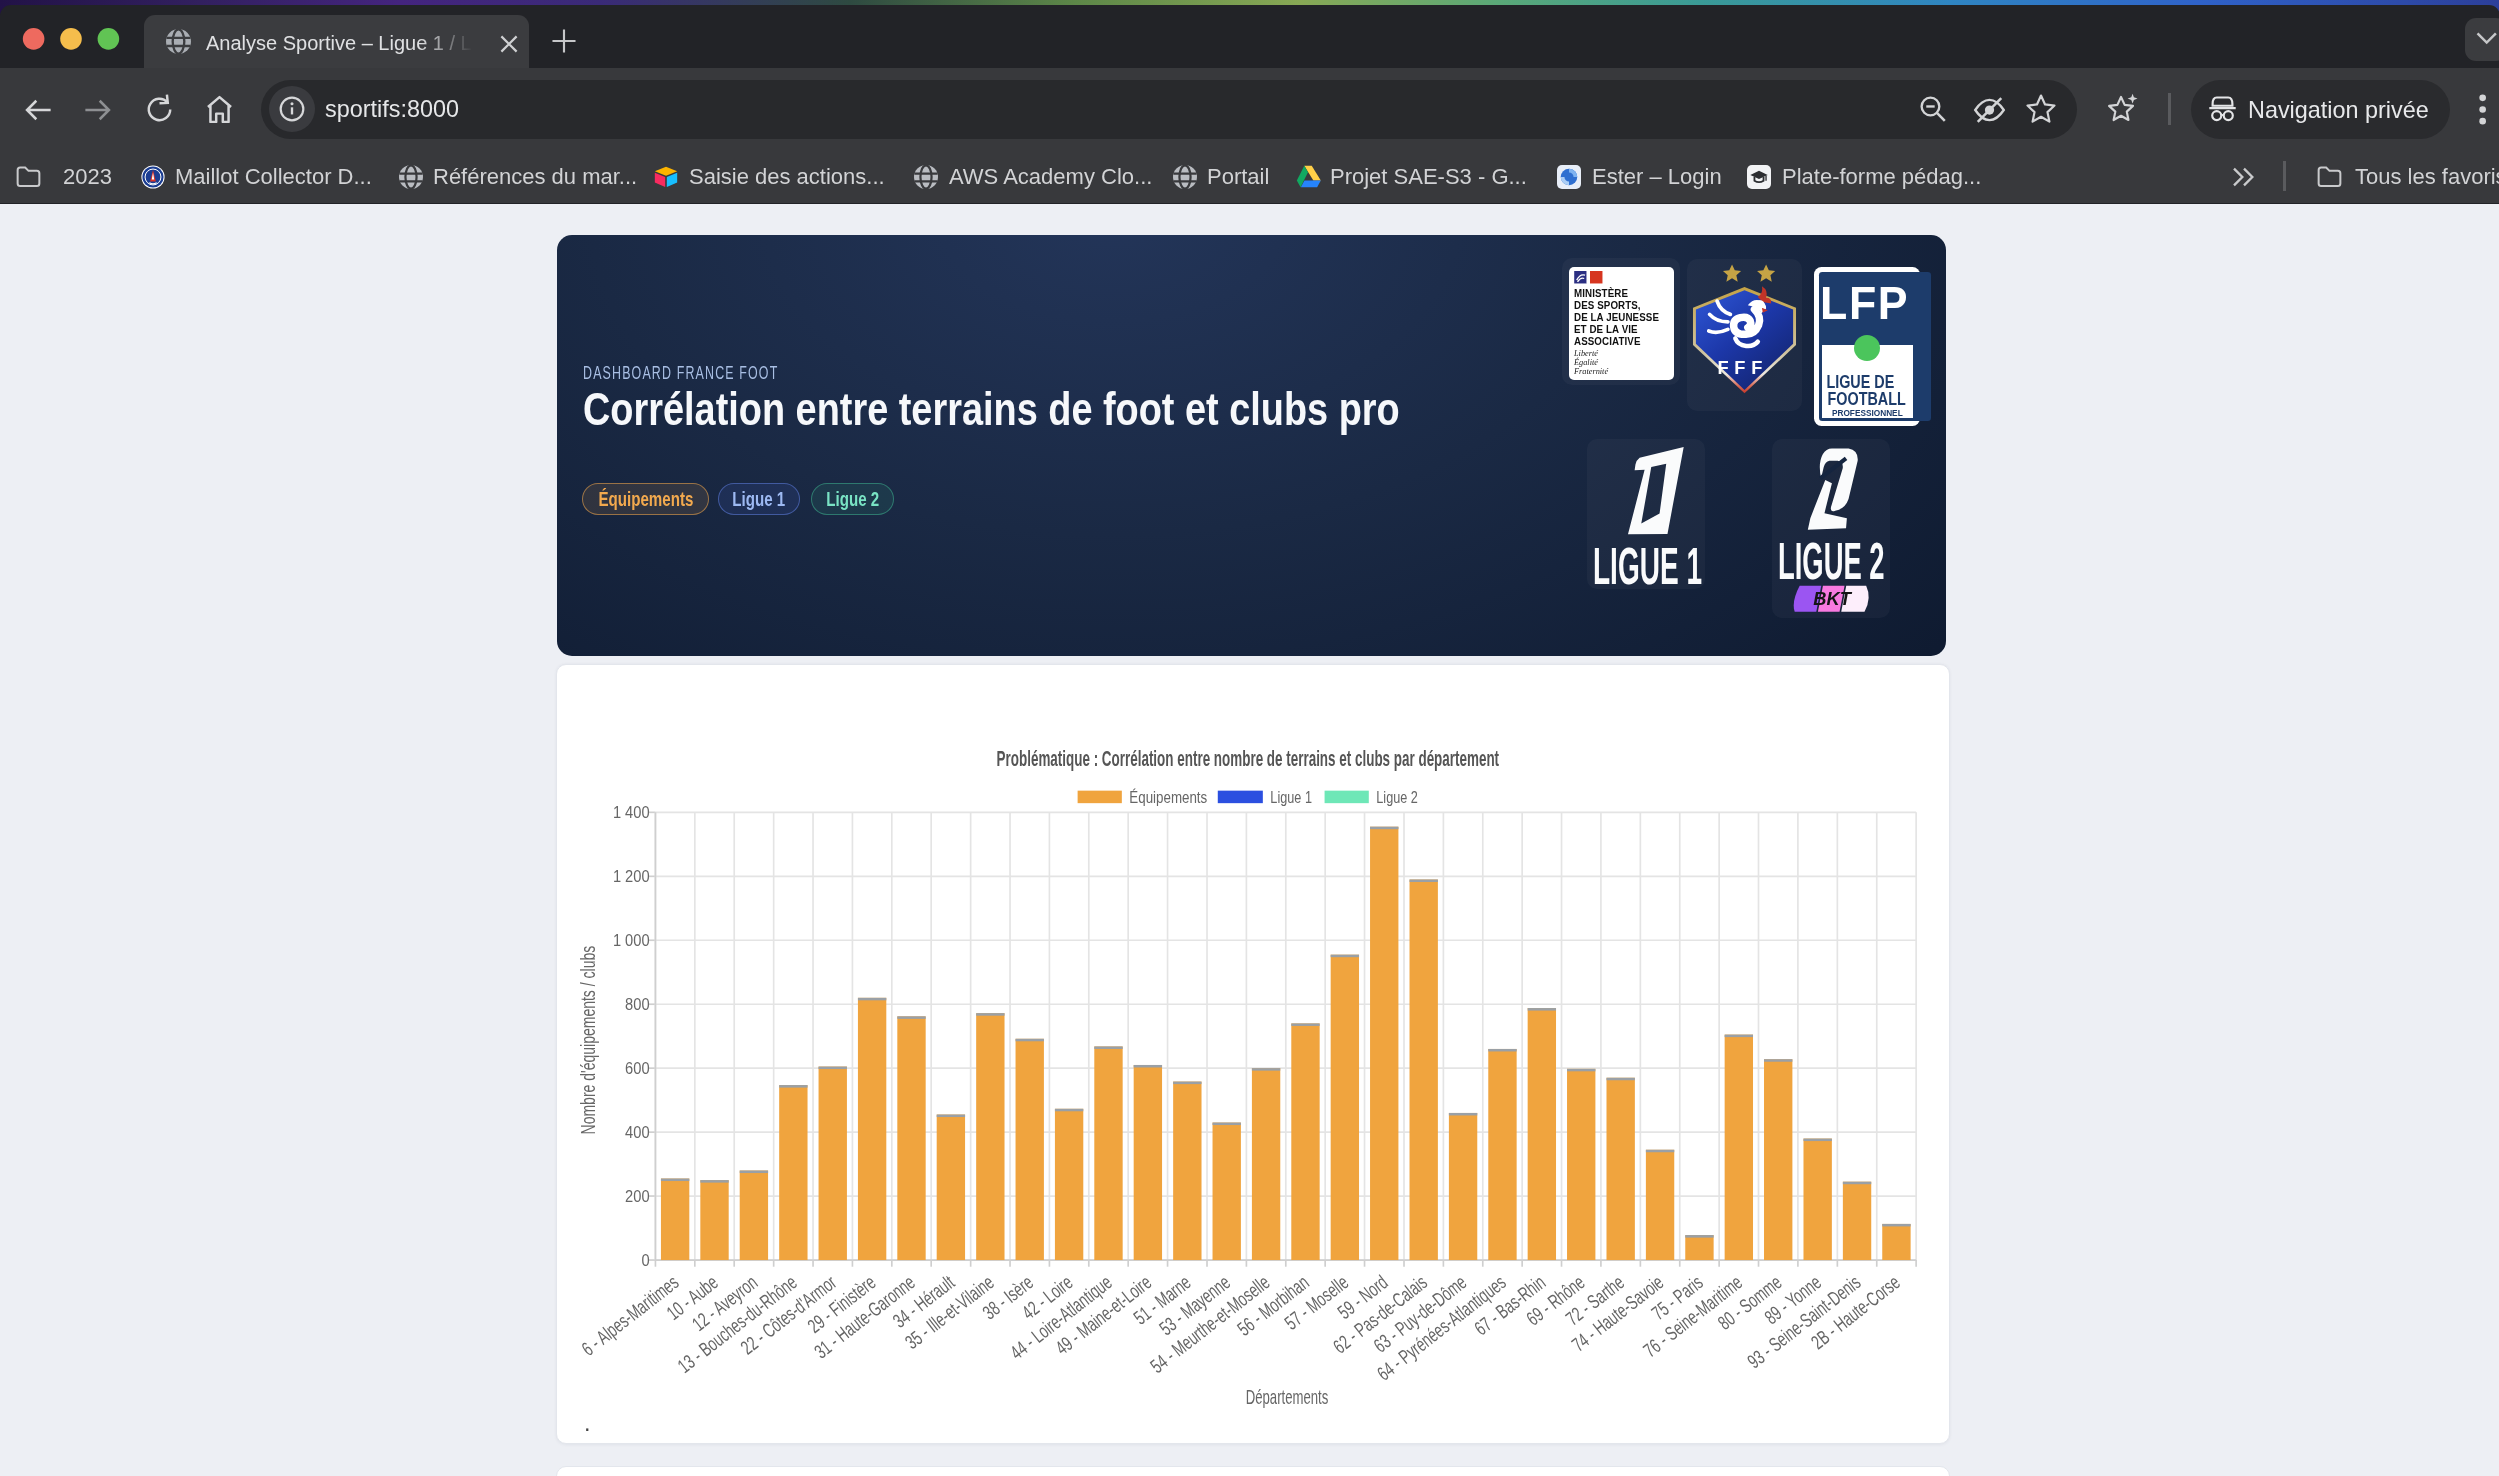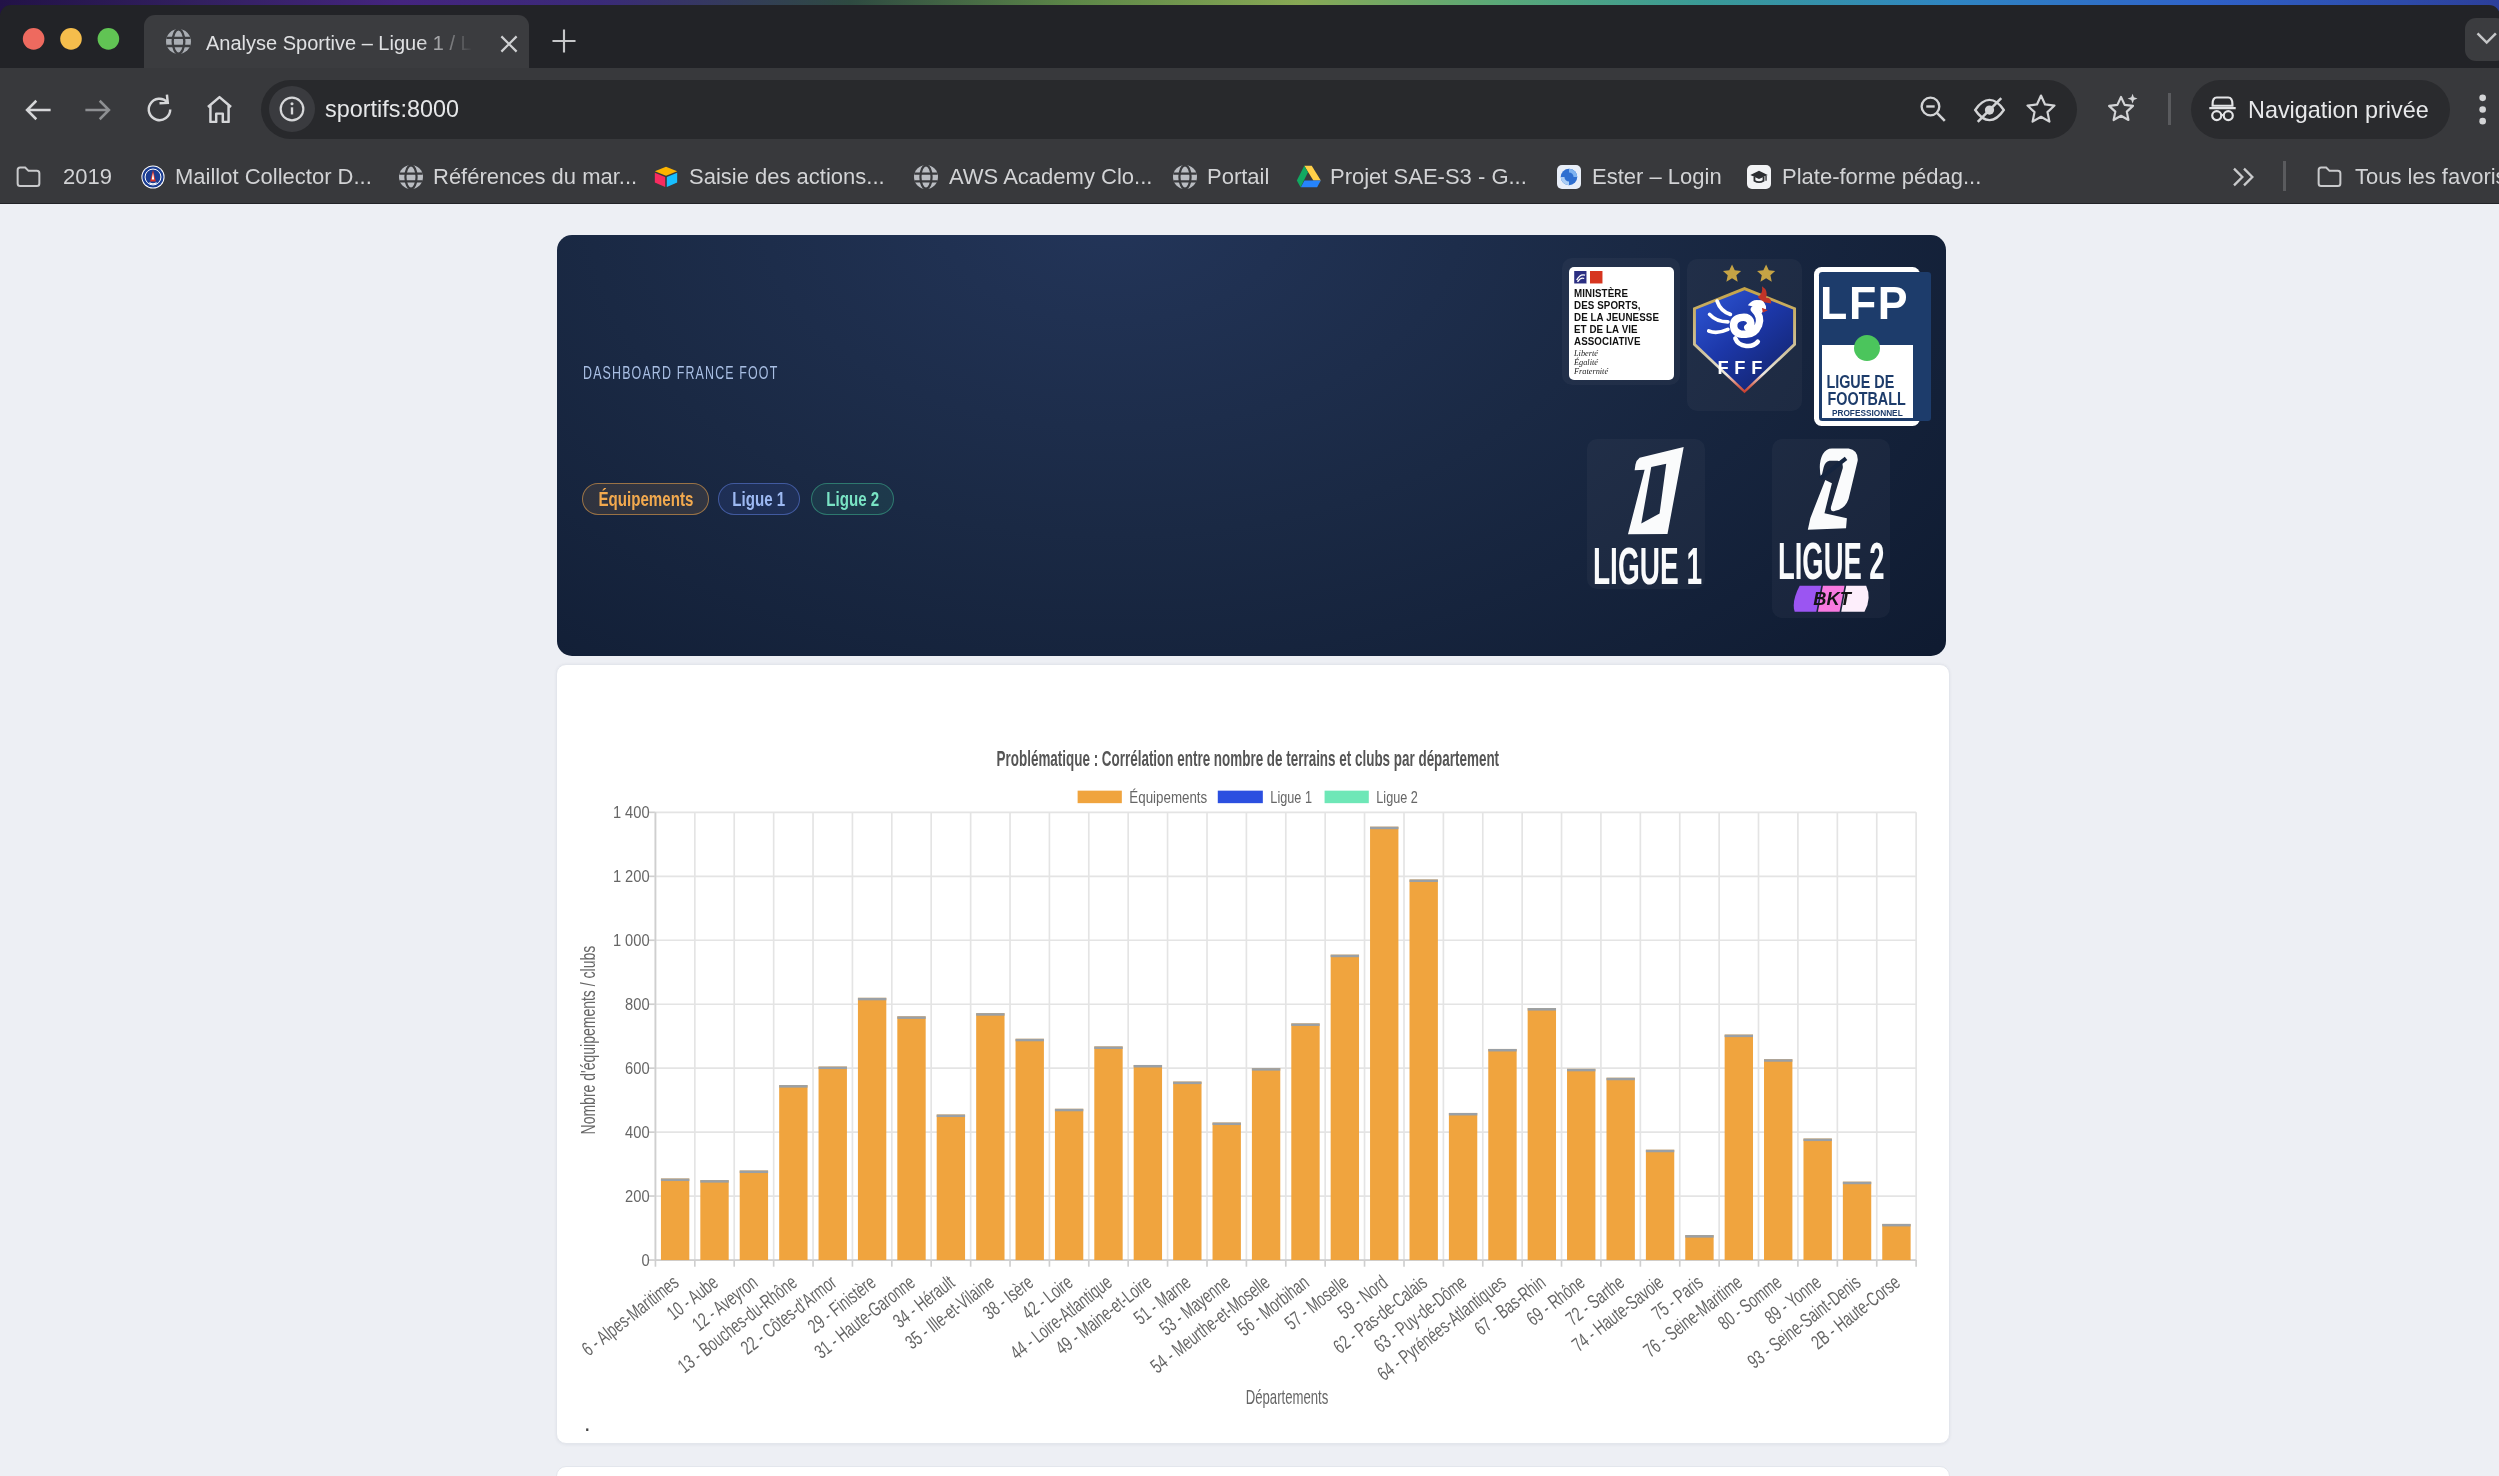--- a/index.html
+++ b/index.html
@@ -96,21 +96,21 @@
       </svg>
 <div class="abs" style="left:2248px;top:29px;font-size:23.4px;color:#e8e9eb">Navigation privée</div>
 <svg class="abs" style="left:2476px;top:24px" width="13.3" height="35" viewBox="0 0 16 42">
         <circle cx="8" cy="7" r="4" fill="#d3d4d6"></circle>
         <circle cx="8" cy="21" r="4" fill="#d3d4d6"></circle>
         <circle cx="8" cy="35" r="4" fill="#d3d4d6"></circle>
       </svg>
 <svg class="abs" style="left:15px;top:97px" width="27" height="23.4" viewBox="0 0 32 28">
         <path d="M3,6 Q3,3 6,3 L12,3 L16,7 L26,7 Q29,7 29,10 L29,22 Q29,25 26,25 L6,25 Q3,25 3,22 Z" stroke="#c9cacc" stroke-width="2.4" fill="none"></path>
       </svg>
-<div class="abs bmtext" style="left:63px;top:96px">2019</div>
+<div class="abs bmtext" style="left:63px;top:96px">2023</div>
 <svg class="abs" style="left:141px;top:97px" width="24" height="24" viewBox="0 0 29 29">
         <circle cx="14.5" cy="14.5" r="14" fill="#fff"></circle>
         <circle cx="14.5" cy="14.5" r="12.8" fill="#1b3d92"></circle>
         <circle cx="14.5" cy="14.5" r="9.6" fill="none" stroke="#fff" stroke-width="1.2"></circle>
         <path d="M14.5,6 L11,20 L18,20 Z" fill="#da3327"></path>
         <path d="M14.5,9.5 L13,17.5 L16,17.5 Z" fill="#fff"></path>
         <path d="M10,21.5 Q14.5,24 19,21.5" stroke="#fff" stroke-width="1.6" fill="none"></path>
       </svg>
 <div class="abs bmtext" style="left:175px;top:96px">Maillot Collector D...</div>
 <svg class="abs" style="left:399px;top:97px" width="24" height="24" viewBox="0 0 29 29">
@@ -168,20 +168,21 @@
       </svg>
 <div class="abs" style="left:2283px;top:93px;width:2.5px;height:30px;background:#5a5b5e"></div>
 <svg class="abs" style="left:2316px;top:97px" width="27" height="23.4" viewBox="0 0 32 28">
         <path d="M3,6 Q3,3 6,3 L12,3 L16,7 L26,7 Q29,7 29,10 L29,22 Q29,25 26,25 L6,25 Q3,25 3,22 Z" stroke="#c9cacc" stroke-width="2.4" fill="none"></path>
       </svg>
 <div class="abs bmtext" style="left:2355px;top:96px">Tous les favoris</div>
 </div>
 <div class="page">
 <div class="hero">
 <div class="abs" style="left:26px;top:127px;font-size:18.4px;letter-spacing:1.7px;color:#a9bfe4"><span class="sx" style="transform:scaleX(0.676)">DASHBOARD FRANCE FOOT</span></div>
+<div class="abs" style="left:26px;top:146px;font-size:47px;font-weight:bold;color:#f6f8fb"><span class="sx" style="transform:scaleX(0.806)">Corrélation entre terrains de foot et clubs pro</span></div>
 <div class="badge" style="left:25px;top:248px;width:127px;border-color:rgba(240,166,74,.55);background:rgba(240,166,74,.12)">
           <span class="sx" style="font-size:21px;font-weight:bold;color:#f2a94e;transform:scaleX(.72);transform-origin:50% 50%">Équipements</span>
         </div>
 <div class="badge" style="left:161px;top:248px;width:82px;border-color:rgba(95,125,220,.55);background:rgba(70,100,210,.14)">
           <span class="sx" style="font-size:21px;font-weight:bold;color:#9db9f2;transform:scaleX(.72);transform-origin:50% 50%">Ligue 1</span>
         </div>
 <div class="badge" style="left:254px;top:248px;width:83px;border-color:rgba(60,175,140,.55);background:rgba(55,170,135,.12)">
           <span class="sx" style="font-size:21px;font-weight:bold;color:#79e3c4;transform:scaleX(.72);transform-origin:50% 50%">Ligue 2</span>
         </div>
 <div class="panel" style="left:1005px;top:22.5px;width:118px;height:127px"></div>

